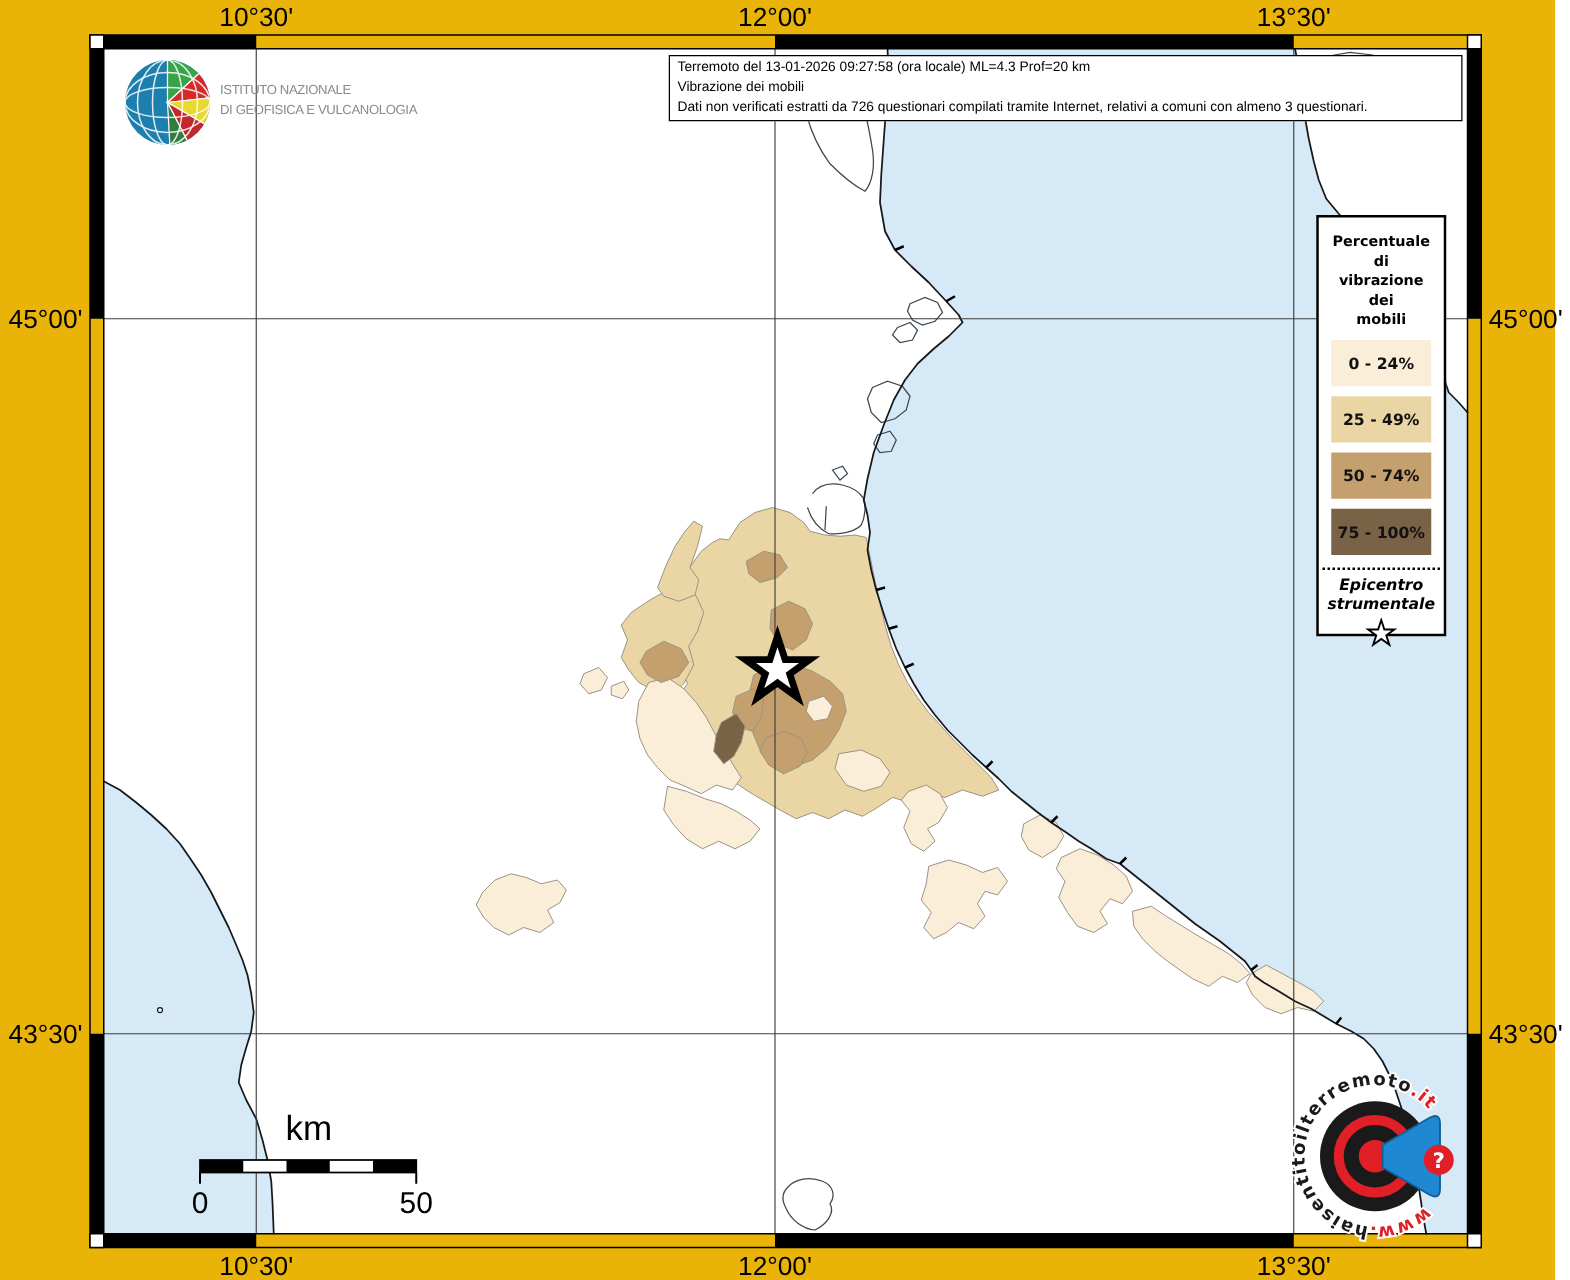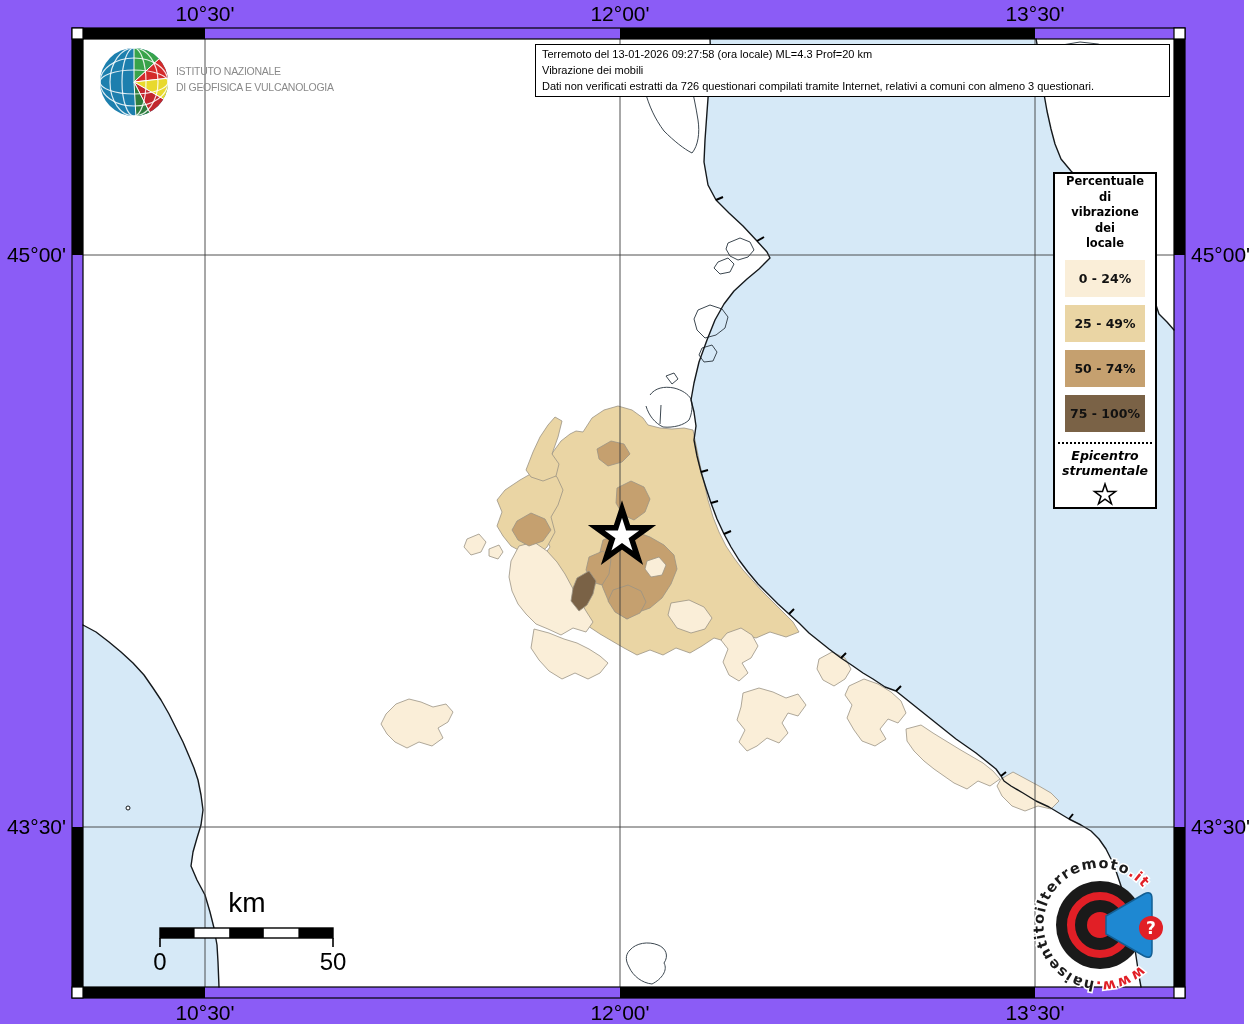--- a/index.html
+++ b/index.html
@@ -1,36 +1,36 @@
 <!DOCTYPE html>
 <html><head>
 <meta charset="utf-8">
 <style>
   html,body{margin:0;padding:0;background:#fff;width:1256px;height:1024px;overflow:hidden;}
-  #canvas{position:relative;width:1244px;height:1024px;background:#8b5cf6;
+  #canvas{position:relative;width:1244px;height:1024px;background:#eab308;
           font-family:"Liberation Sans",sans-serif;}
   #mapsvg{position:absolute;left:0;top:0;}
   .axis-label{font-family:"Liberation Sans",sans-serif;font-size:21px;fill:#000;}
   .muni{stroke:#9a9384;stroke-width:0.8;}
   .coast{fill:none;stroke:#15191c;stroke-width:1.4;stroke-linejoin:round;stroke-linecap:round;}
   .waterline{fill:none;stroke:#3c4750;stroke-width:1;}
   .gridline{stroke:#3c3c3c;stroke-width:0.9;}
   .frame-line{fill:none;stroke:#000;stroke-width:1.2;}
   .frame-black{fill:#000;}
   .corner-sq{fill:#fff;stroke:#000;stroke-width:1.2;}
 
   
   #info-box{position:absolute;left:535px;top:44px;width:621px;background:#fff;
     border:1.2px solid #000;padding:2px 6px 2px 6px;font-size:11px;line-height:15.8px;color:#000;}
   #info-box div{white-space:nowrap;}
 
   
   #legend{position:absolute;left:1053px;top:172px;width:100px;height:333px;background:#fff;
     border:2px solid #000;font-family:"DejaVu Sans",sans-serif;text-align:center;}
-  #legend .lg-title{font-size:11.5px;font-weight:bold;line-height:15.5px;margin-top:0;}
+  #legend .lg-title{font-size:11.5px;font-weight:bold;line-height:15.5px;margin-top:12px;}
   .swatch{width:80px;height:37px;margin:8px auto 0 auto;display:flex;align-items:center;
     justify-content:center;font-size:12.5px;font-weight:bold;color:#111;}
   .lg-divider{border-top:2px dotted #000;width:94px;margin:10px auto 4px auto;}
   .lg-epi{font-size:12.5px;font-weight:bold;line-height:15px;font-style:italic;}
   .lg-star{margin-top:4px;}
 
   
   .ingv-text{font-family:"Liberation Sans",sans-serif;font-size:10.5px;fill:#8a8a8a;letter-spacing:-0.3px;}
 
   .scale-km{font-family:"Liberation Sans",sans-serif;font-size:28px;fill:#000;}
@@ -255,21 +255,21 @@
   <div>Vibrazione dei mobili</div>
   <div>Dati non verificati estratti da 726 questionari compilati tramite Internet, relativi a comuni con almeno 3 questionari.</div>
 </div>
 
 <div id="legend">
   <div class="lg-title">
     <div>Percentuale</div>
     <div>di</div>
     <div>vibrazione</div>
     <div>dei</div>
-    <div>locale</div>
+    <div>mobili</div>
   </div>
   <div class="swatch" style="background-color: rgb(250, 238, 216);">
     <span>0 - 24%</span>
   </div>
   <div class="swatch" style="background-color: rgb(234, 213, 164);">
     <span>25 - 49%</span>
   </div>
   <div class="swatch" style="background-color: rgb(197, 160, 111);">
     <span>50 - 74%</span>
   </div>

